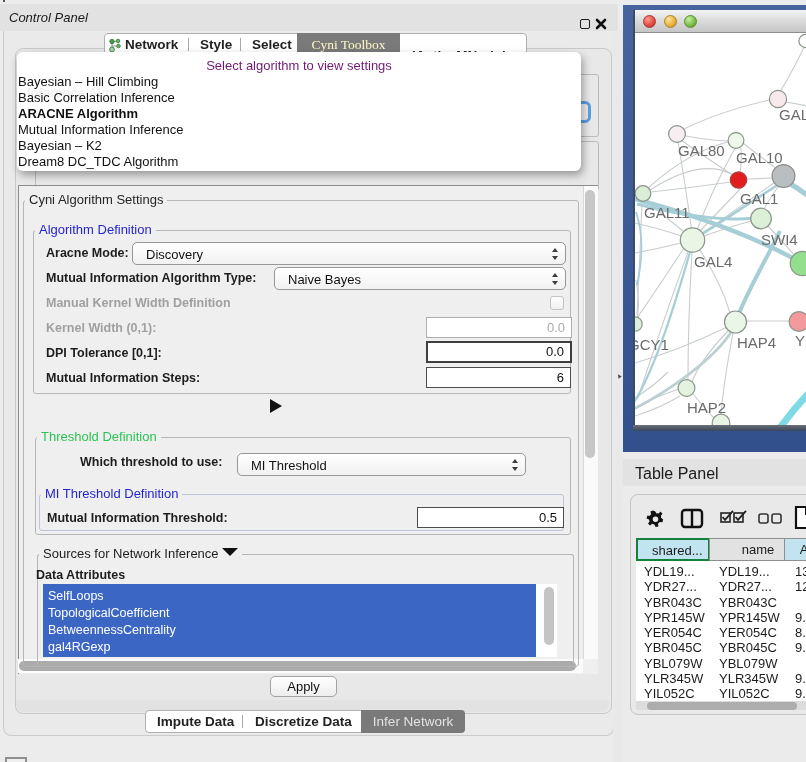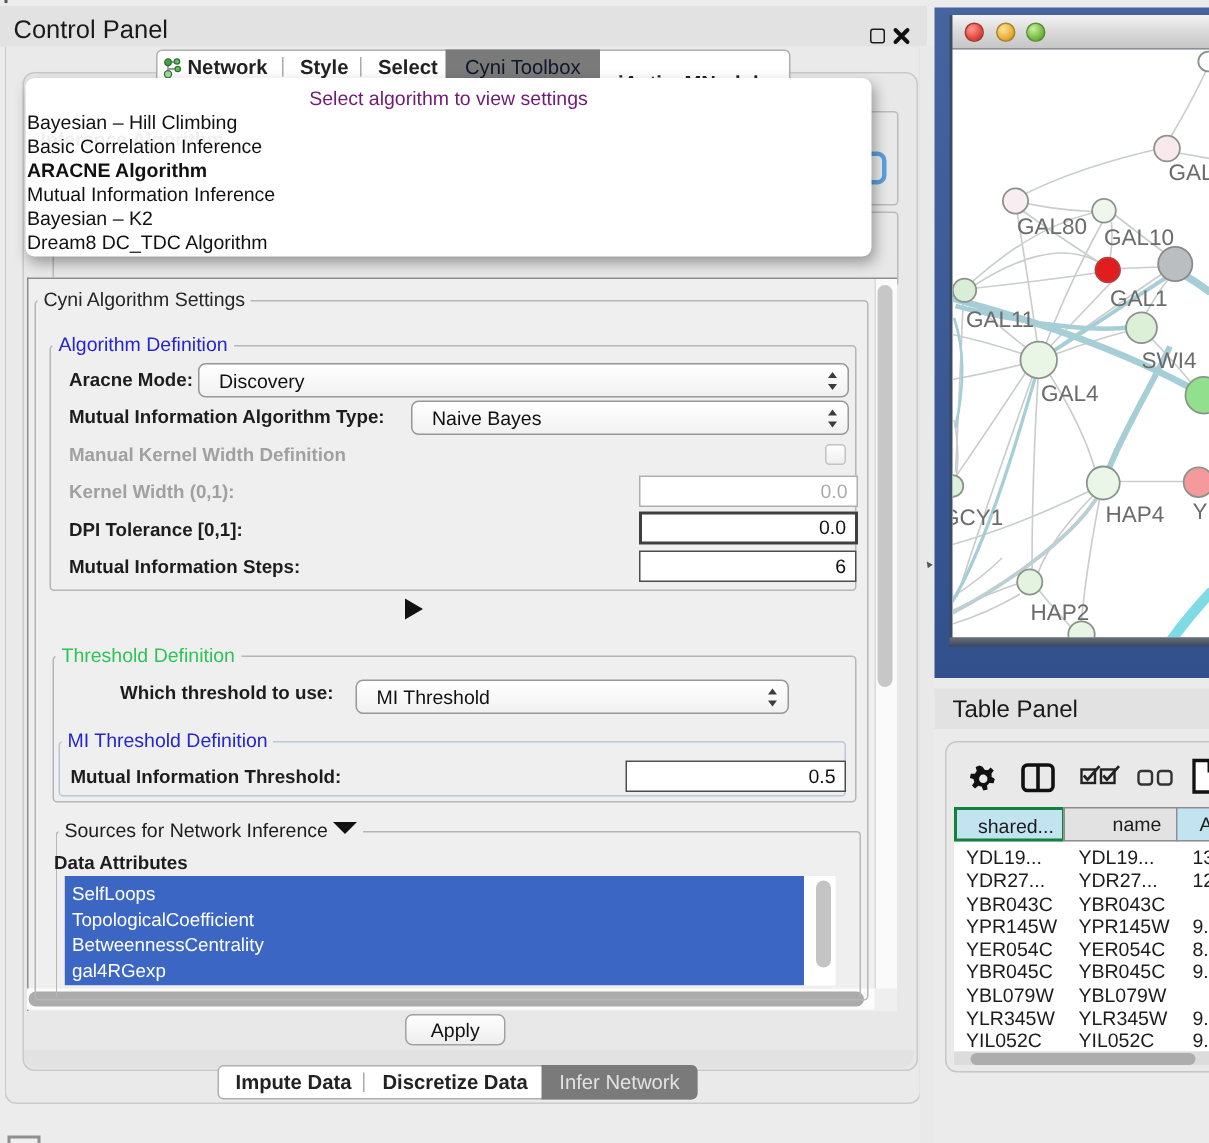--- a/index.html
+++ b/index.html
@@ -18,21 +18,21 @@
   .tfield{position:absolute;background:#fff;font-size:13px;color:#111;text-align:right;}
 </style>
 </head>
 <body>
 <div id="app">
 
   <div class="abs" style="left:0;top:0;width:806px;height:5px;background:#ececec;"></div>
   <div class="abs" style="left:3px;top:0;width:2px;height:2px;background:#555;"></div>
 
   <div class="abs" style="left:0;top:4px;width:618px;height:27px;background:#e2e2e2;">
-    <div class="abs" style="left:9px;top:6px;font-size:17px;color:#1a1a1a;">Control Panel</div>
+    <div class="abs" style="left:9px;top:6px;font-size:13px;color:#1a1a1a;font-style:italic;">Control Panel</div>
     <div class="abs" style="left:580px;top:15px;width:8px;height:8px;border:1.5px solid #1c1c1c;border-radius:2px;"></div>
     <svg class="abs" style="left:595px;top:14px;" width="12" height="12" viewBox="0 0 12 12">
         <path d="M2 2 L10 10 M10 2 L2 10" stroke="#111" stroke-width="2.6" stroke-linecap="round"></path>
       </svg>
   </div>
 
   <div class="abs" style="left:3px;top:31px;width:609px;height:704px;background:#eaeaea;border:1px solid #cbcbcb;border-top:none;border-radius:0 0 8px 8px;"></div>
 
   <div class="abs" style="left:15px;top:48px;width:595px;height:664px;background:#e8e8e8;border:1px solid #c9c9c9;border-radius:8px;"></div>
 
@@ -119,21 +119,21 @@
       <circle cx="4" cy="3.5" r="2.2" fill="#43a047" stroke="#2e7031" stroke-width="0.8"></circle>
       <circle cx="10" cy="3" r="1.8" fill="#66bb6a" stroke="#2e7031" stroke-width="0.8"></circle>
       <circle cx="10.5" cy="8" r="1.8" fill="#66bb6a" stroke="#2e7031" stroke-width="0.8"></circle>
       <circle cx="4" cy="11.5" r="2.4" fill="#a5d6a7" stroke="#2e7031" stroke-width="0.8"></circle>
     </svg>
     <div class="abs" style="left:20px;top:0;line-height:22px;font-weight:bold;color:#222;">Network</div>
     <div class="abs" style="left:83px;top:4px;width:1px;height:13px;background:#aaa;"></div>
     <div class="abs" style="left:95px;top:0;line-height:22px;font-weight:bold;color:#222;">Style</div>
     <div class="abs" style="left:135px;top:4px;width:1px;height:13px;background:#aaa;"></div>
     <div class="abs" style="left:147px;top:0;line-height:22px;font-weight:bold;color:#222;">Select</div>
-    <div class="abs" style="left:192px;top:-1px;width:103px;height:24px;background:#7a7a7a;line-height:24px;text-align:center;color:#0f172a;">Cyni Toolbox</div>
+    <div class="abs" style="left:192px;top:-1px;width:103px;height:24px;background:#7a7a7a;line-height:24px;text-align:center;color:#fef9c3;font-family:Liberation Serif, serif;">Cyni Toolbox</div>
     <div class="abs" style="left:307px;top:11px;line-height:22px;font-weight:bold;color:#222;">jActiveMNodules</div>
   </div>
 
   <div class="abs" style="left:17px;top:52px;width:564px;height:119px;background:#fff;border-radius:6px;box-shadow:2px 4px 9px rgba(0,0,0,0.35);">
     <div class="abs" style="left:0;top:6px;width:100%;text-align:center;font-size:13px;color:#701a75;">Select algorithm to view settings</div>
     <div class="abs" style="left:10px;top:33px;font-size:13px;color:#f0f0f3;font-weight:bold;">Inference Algorithm</div>
     <div class="abs" style="left:1px;top:22px;font-size:13px;color:#111;line-height:16px;">
       Bayesian – Hill Climbing<br>
       Basic Correlation Inference<br>
       <b>ARACNE Algorithm</b><br>

